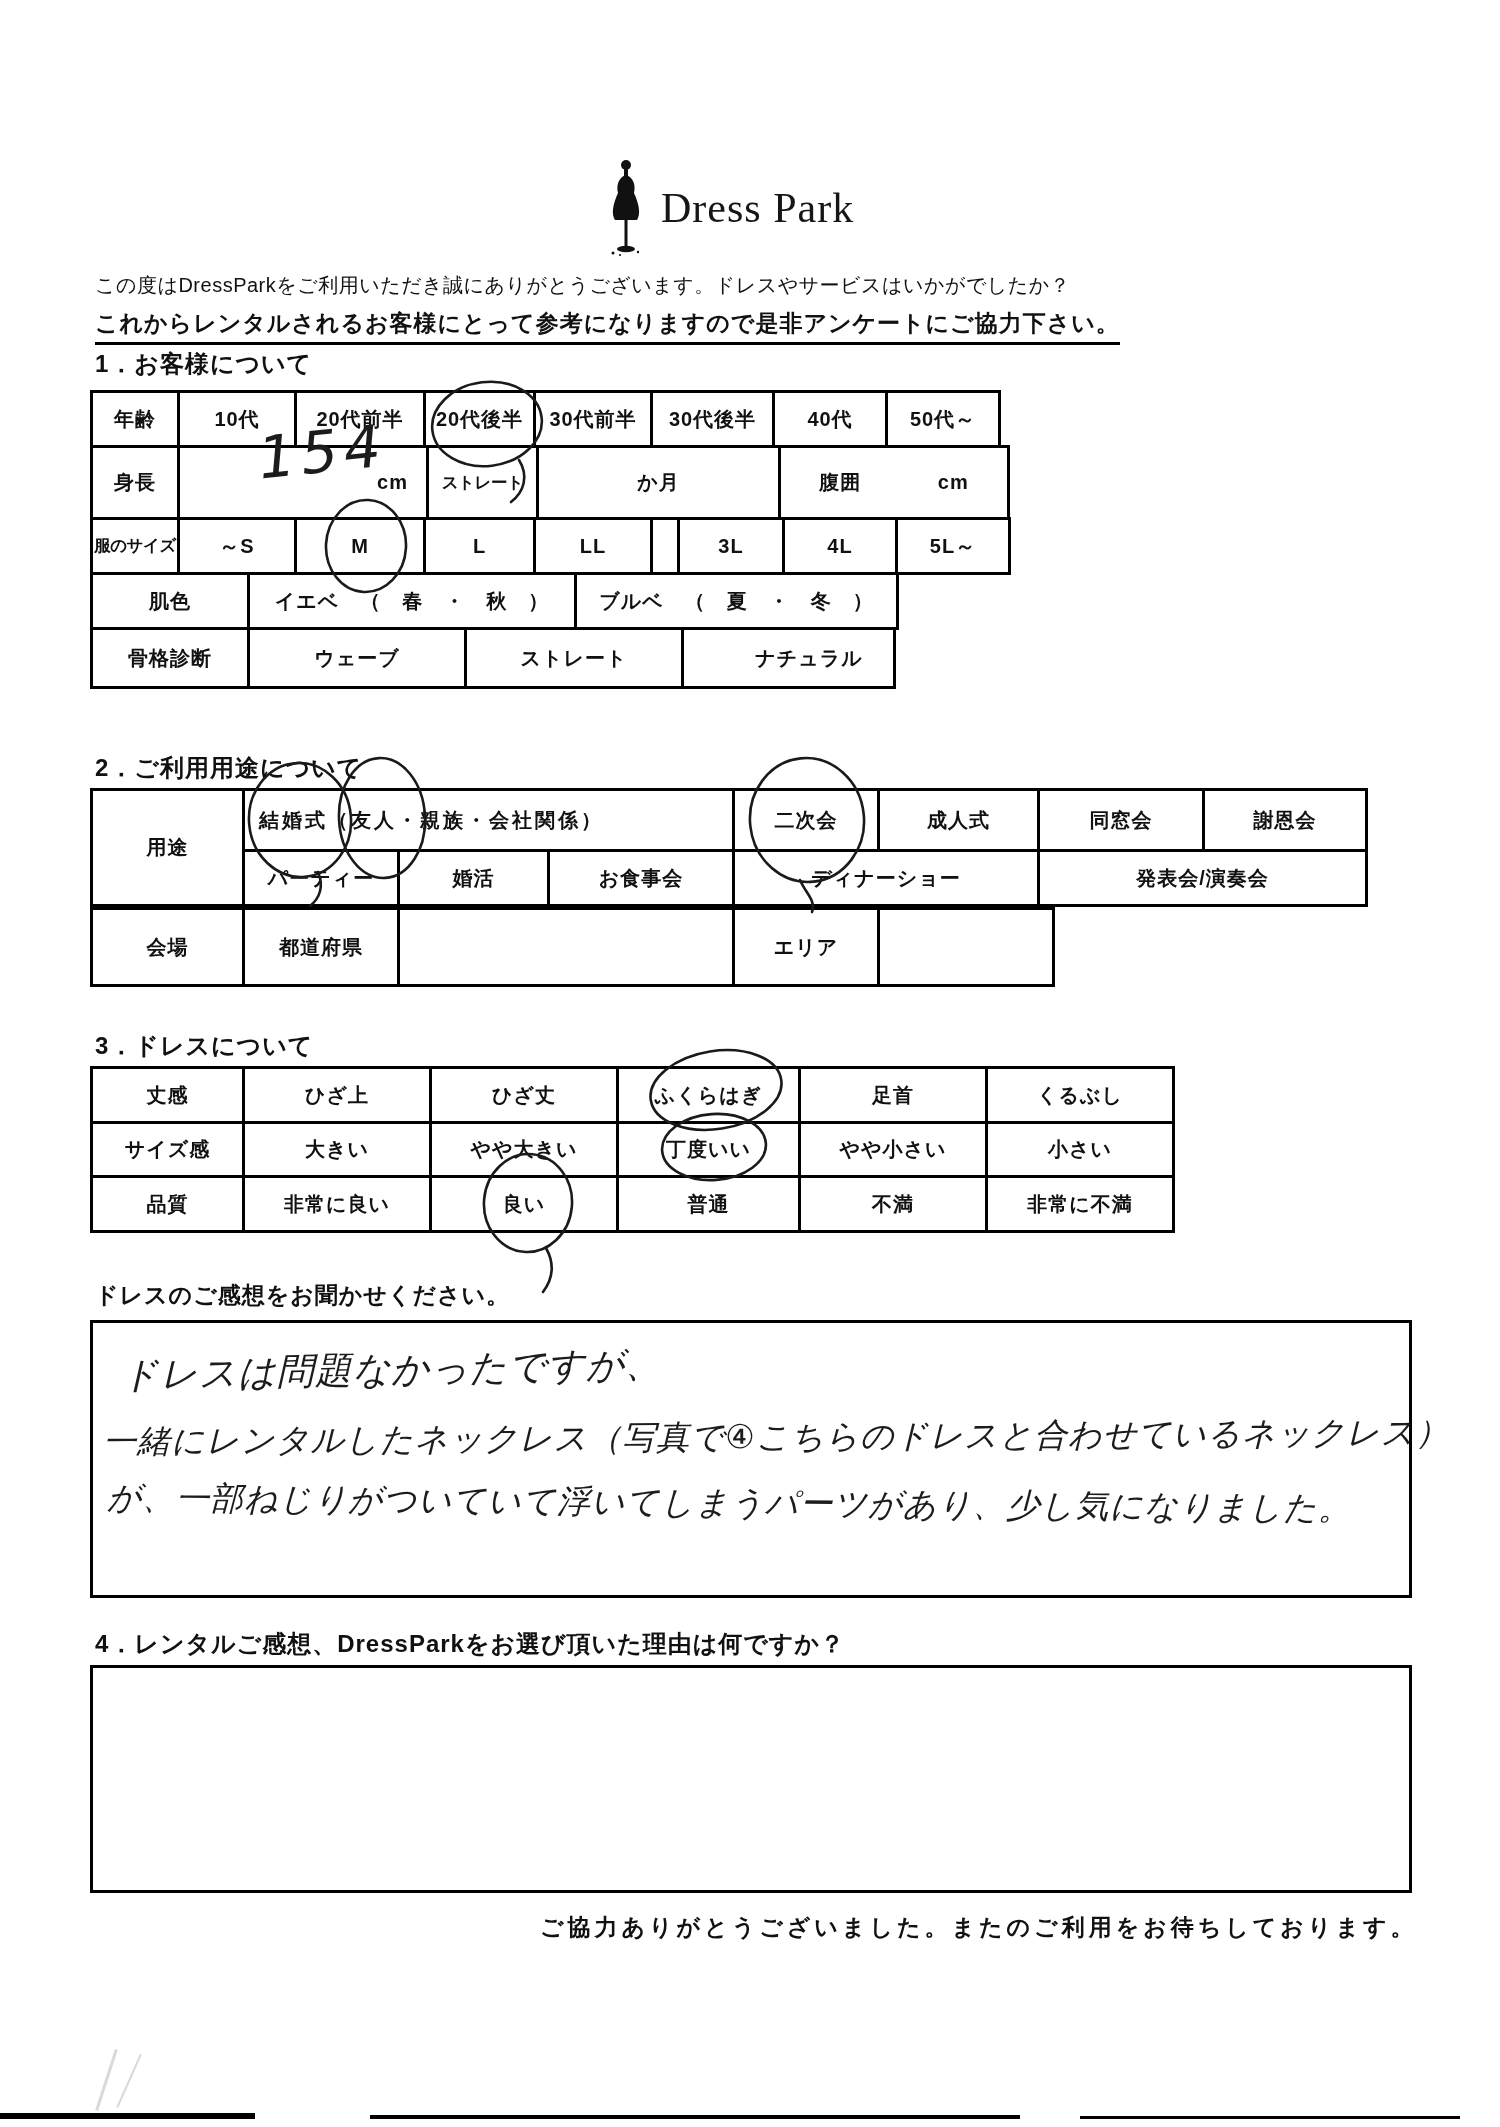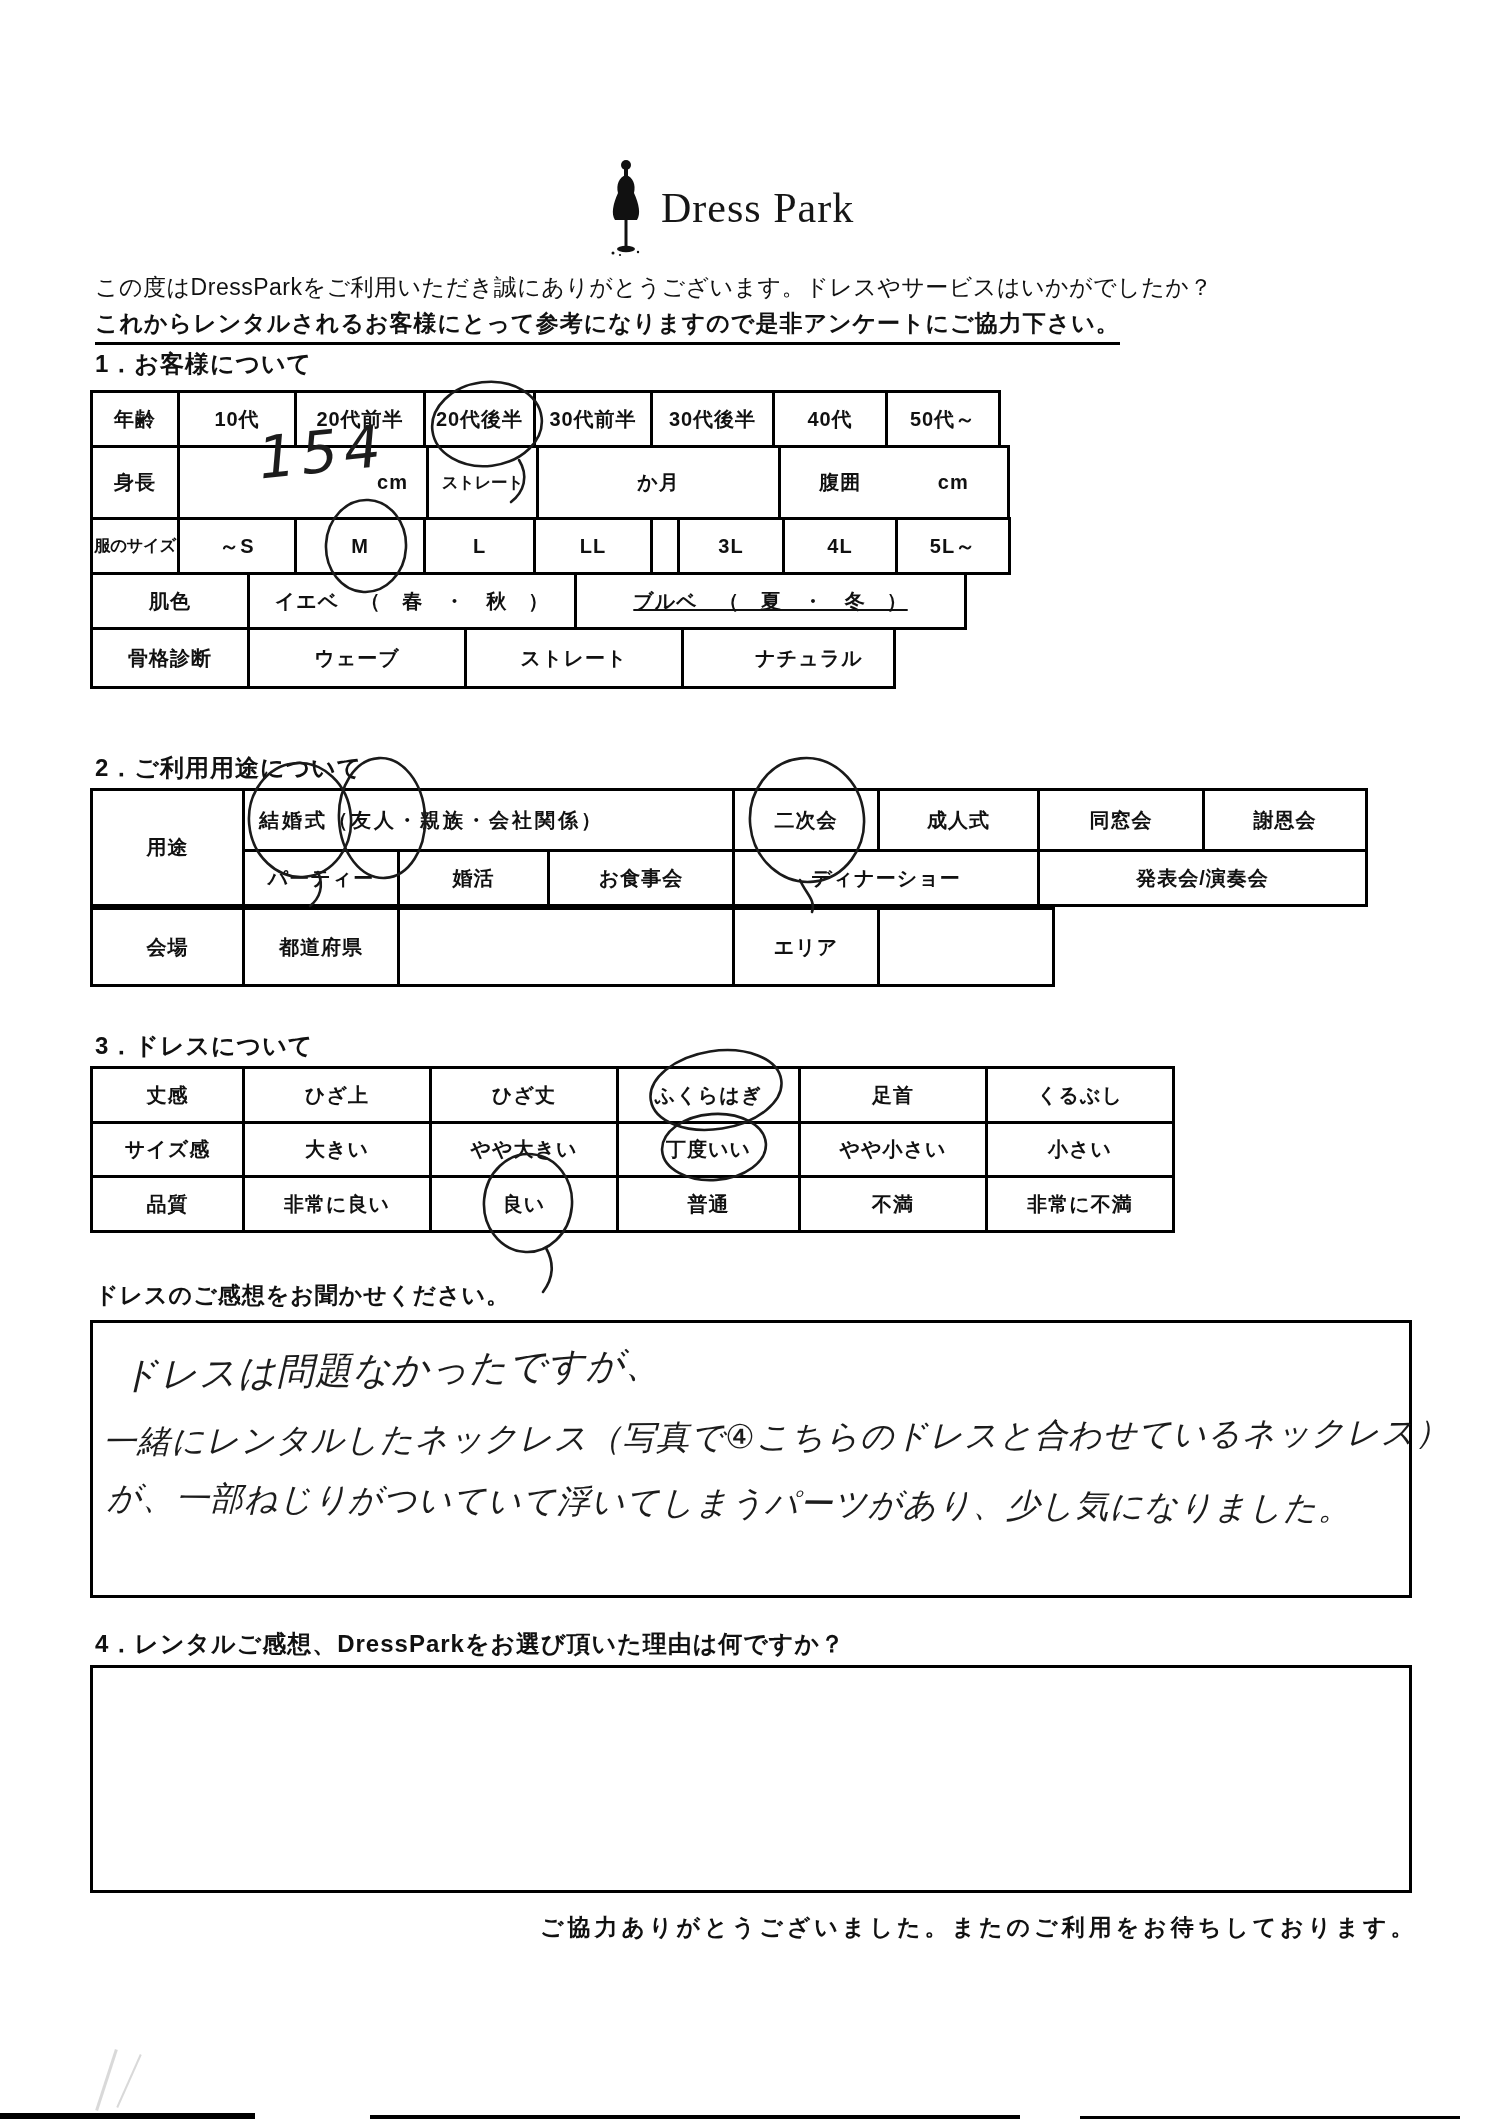--- a/index.html
+++ b/index.html
@@ -6,21 +6,21 @@
   .page {
     position:relative; width:1500px; height:2127px; margin:0 auto;
     background:#ffffff; overflow:hidden;
     font-family:"Liberation Sans", sans-serif; color:#111;
   }
   
   .logo { position:absolute; left:605px; top:158px; display:flex; align-items:center; gap:14px; }
   .logo-icon { width:42px; height:100px; }
   .logo-text { font-family:"Liberation Serif", serif; font-size:42px; color:#161616; letter-spacing:1px; }
   
-  .intro1 { position:absolute; left:95px; top:272px; font-size:23px; letter-spacing:0.5px; }
+  .intro1 { position:absolute; left:95px; top:272px; font-size:20px; letter-spacing:0.5px; }
   .intro2 { position:absolute; left:95px; top:308px; font-size:23px; font-weight:bold; letter-spacing:1px;
             border-bottom:3px solid #000; padding-bottom:3px; }
   .sec-heading { position:absolute; font-size:24px; font-weight:bold; letter-spacing:1px; }
   
   .tbl { position:absolute; }
   .trow { display:flex; }
   .trow + .trow { margin-top:-3px; }
   .tcell {
     box-sizing:border-box; border:3px solid #000; height:100%;
     display:flex; align-items:center; justify-content:center;
@@ -97,21 +97,21 @@
       <div class="tcell" style="width:132px;">M</div>
       <div class="tcell" style="width:113px;">L</div>
       <div class="tcell" style="width:120px;">LL</div>
       <div class="tcell" style="width:108px;margin-left:24px;">3L</div>
       <div class="tcell" style="width:116px;">4L</div>
       <div class="tcell" style="width:116px;">5L～</div>
     </div>
     <div class="trow" style="height:58px;">
       <div class="tcell" style="width:160px;">肌色</div>
       <div class="tcell" style="width:330px;">イエベ　（　春　・　秋　）</div>
-      <div class="tcell" style="width:393px;text-decoration:underline;">ブルベ　（　夏　・　冬　）</div>
+      <div class="tcell" style="width:325px;">ブルベ　（　夏　・　冬　）</div>
     </div>
     <div class="trow" style="height:62px;">
       <div class="tcell" style="width:160px;">骨格診断</div>
       <div class="tcell" style="width:220px;">ウェーブ</div>
       <div class="tcell" style="width:220px;">ストレート</div>
       <div class="tcell" style="width:215px;padding-left:41px;">ナチュラル</div>
     </div>
   </div>
 
   <div class="hand hw-154">154</div>

